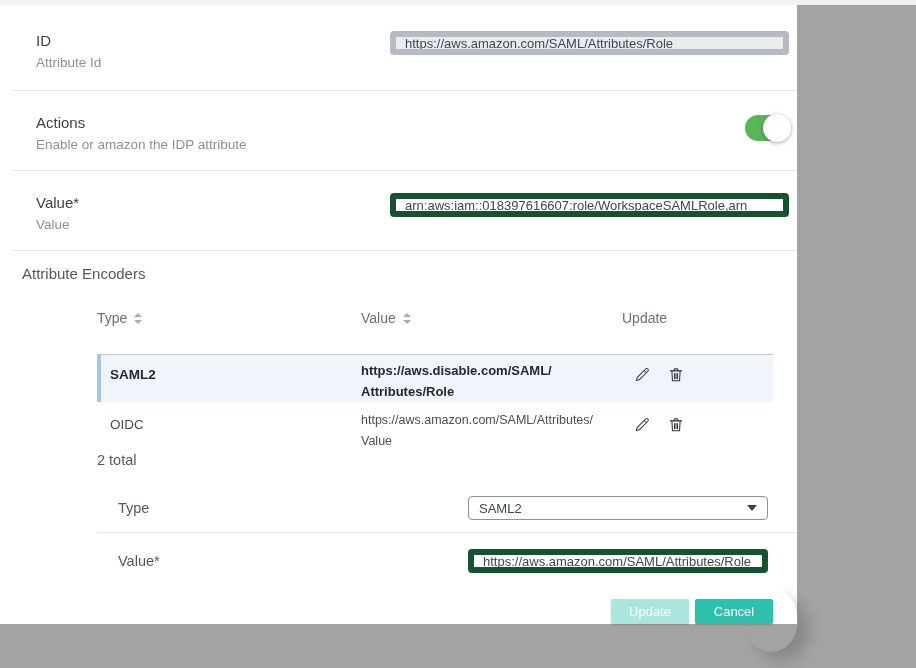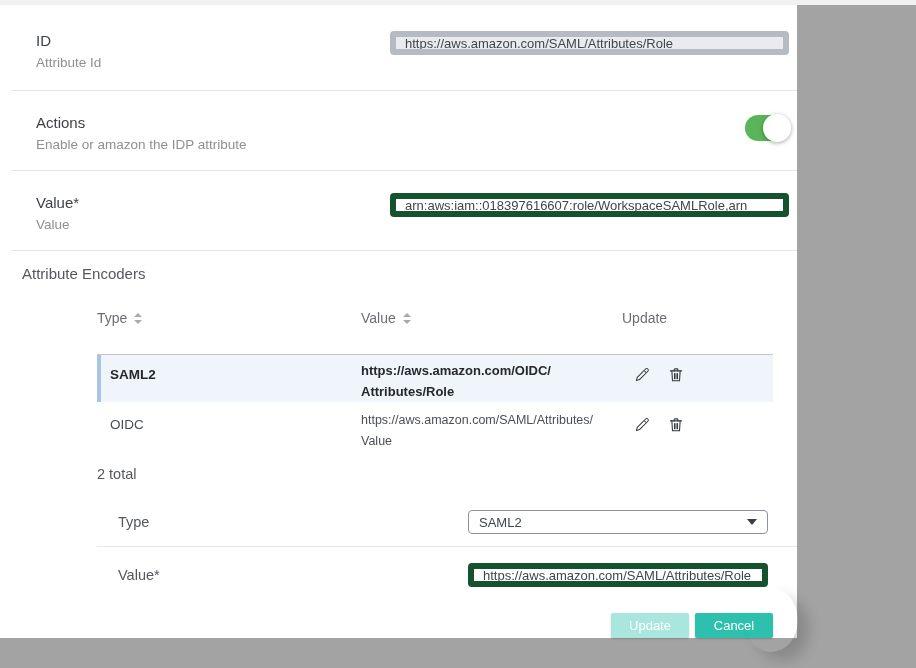--- a/index.html
+++ b/index.html
@@ -47,21 +47,21 @@
   .trow-1 { min-height:42px; padding-top:5px; }
   .trow-2 { min-height:48px; padding-top:8px; }
   .td-type { width:264px; padding-left:13px; font-size:13.5px; color:#4b4f55; padding-top:7px; }
   .trow.selected .td-type { width:260px; padding-left:9px; font-weight:bold; color:#26282c; }
   .td-value { width:261px; font-size:12.5px; line-height:21px; color:#4b4f55; }
   .trow.selected .td-value { font-weight:bold; color:#26282c; font-size:13px; }
   .td-actions { flex:1; display:flex; align-items:center; gap:16px; padding-left:11px; padding-top:6px; }
   .icon-btn { width:18px; height:18px; color:#35383c; cursor:pointer; background:none; border:none; padding:0; }
   .icon-btn svg { width:18px; height:18px; display:block; }
 
-  .total { margin:14px 0 0 97px; font-size:14.5px; color:#54575c; }
+  .total { margin:0 0 0 97px; font-size:14.5px; color:#54575c; }
 
   .subrow { display:flex; align-items:center; padding-left:118px; }
   .subrow-type { margin-top:28px; }
   .subrow .label { font-size:14.5px; color:#54575c; flex:1; }
   .select-box { width:300px; height:24px; border:1px solid #8d939c; border-radius:4px;
     display:flex; align-items:center; margin-right:29px; padding:0 10px; cursor:pointer;
     font-size:13px; color:#3f464e; background:#fff; }
   .select-box .caret { margin-left:auto; width:0; height:0;
     border-left:5px solid transparent; border-right:5px solid transparent; border-top:6px solid #3a3d42; }
   .divider-sub { border:none; border-top:1px solid #e6e7e9; margin:12px 0 0 97px; width:700px; }
@@ -137,21 +137,21 @@
         <div class="th th-actions">
           <span>Update</span>
         </div>
       </div>
 
       <div class="tbody">
 
         <div class="trow trow-1 selected">
           <div class="td-type">SAML2</div>
           <div class="td-value">
-            <div>https://aws.amazon.com/OIDC/</div>
+            <div>https://aws.disable.com/SAML/</div>
             <div>Attributes/Role</div>
           </div>
           <div class="td-actions">
             <button class="icon-btn">
               <svg viewBox="0 0 24 24" fill="none" stroke="currentColor" stroke-width="1.4" stroke-linejoin="round">
                 <path d="M4.5 19.5l1.2-4.4L16.8 4a2.1 2.1 0 0 1 3 3L8.7 18.1l-4.2 1.4z"></path>
                 <path d="M14.8 6l3 3"></path>
               </svg>
             </button>
             <button class="icon-btn">

